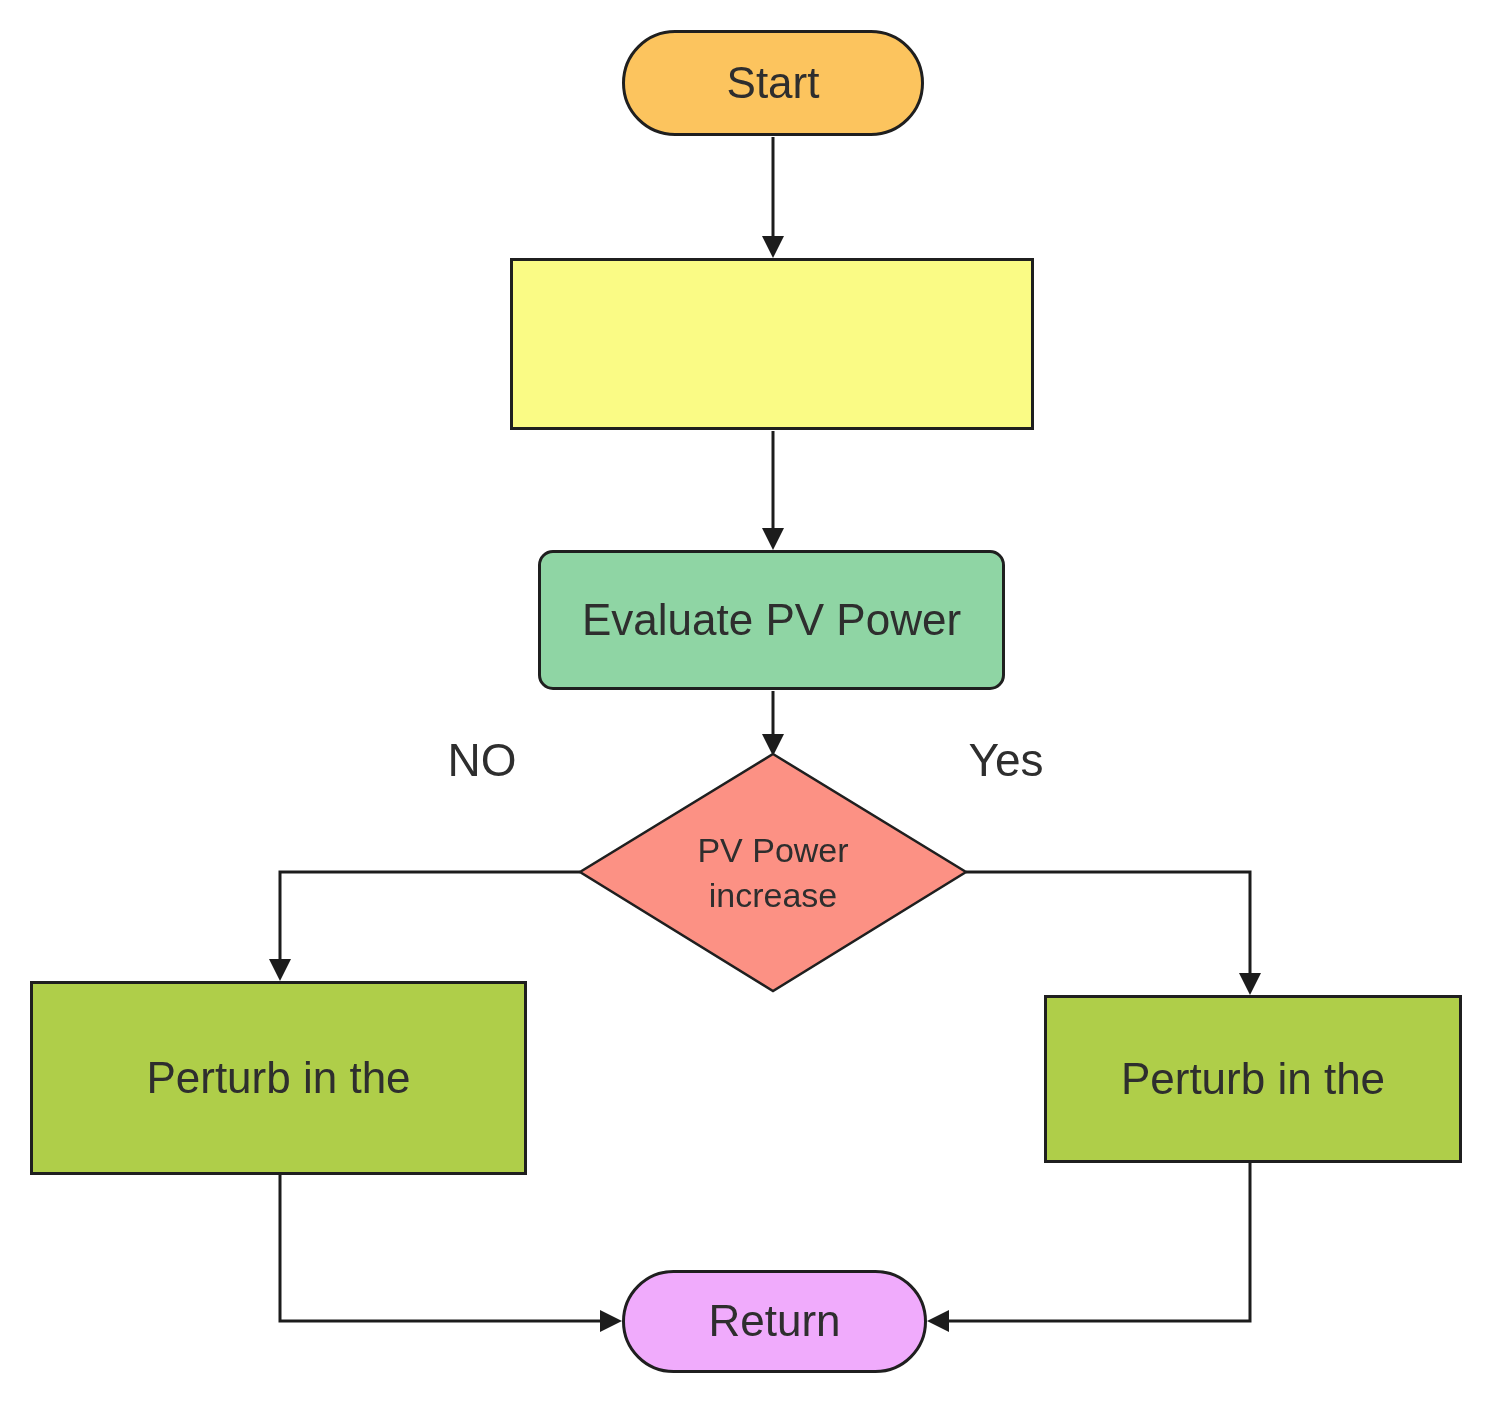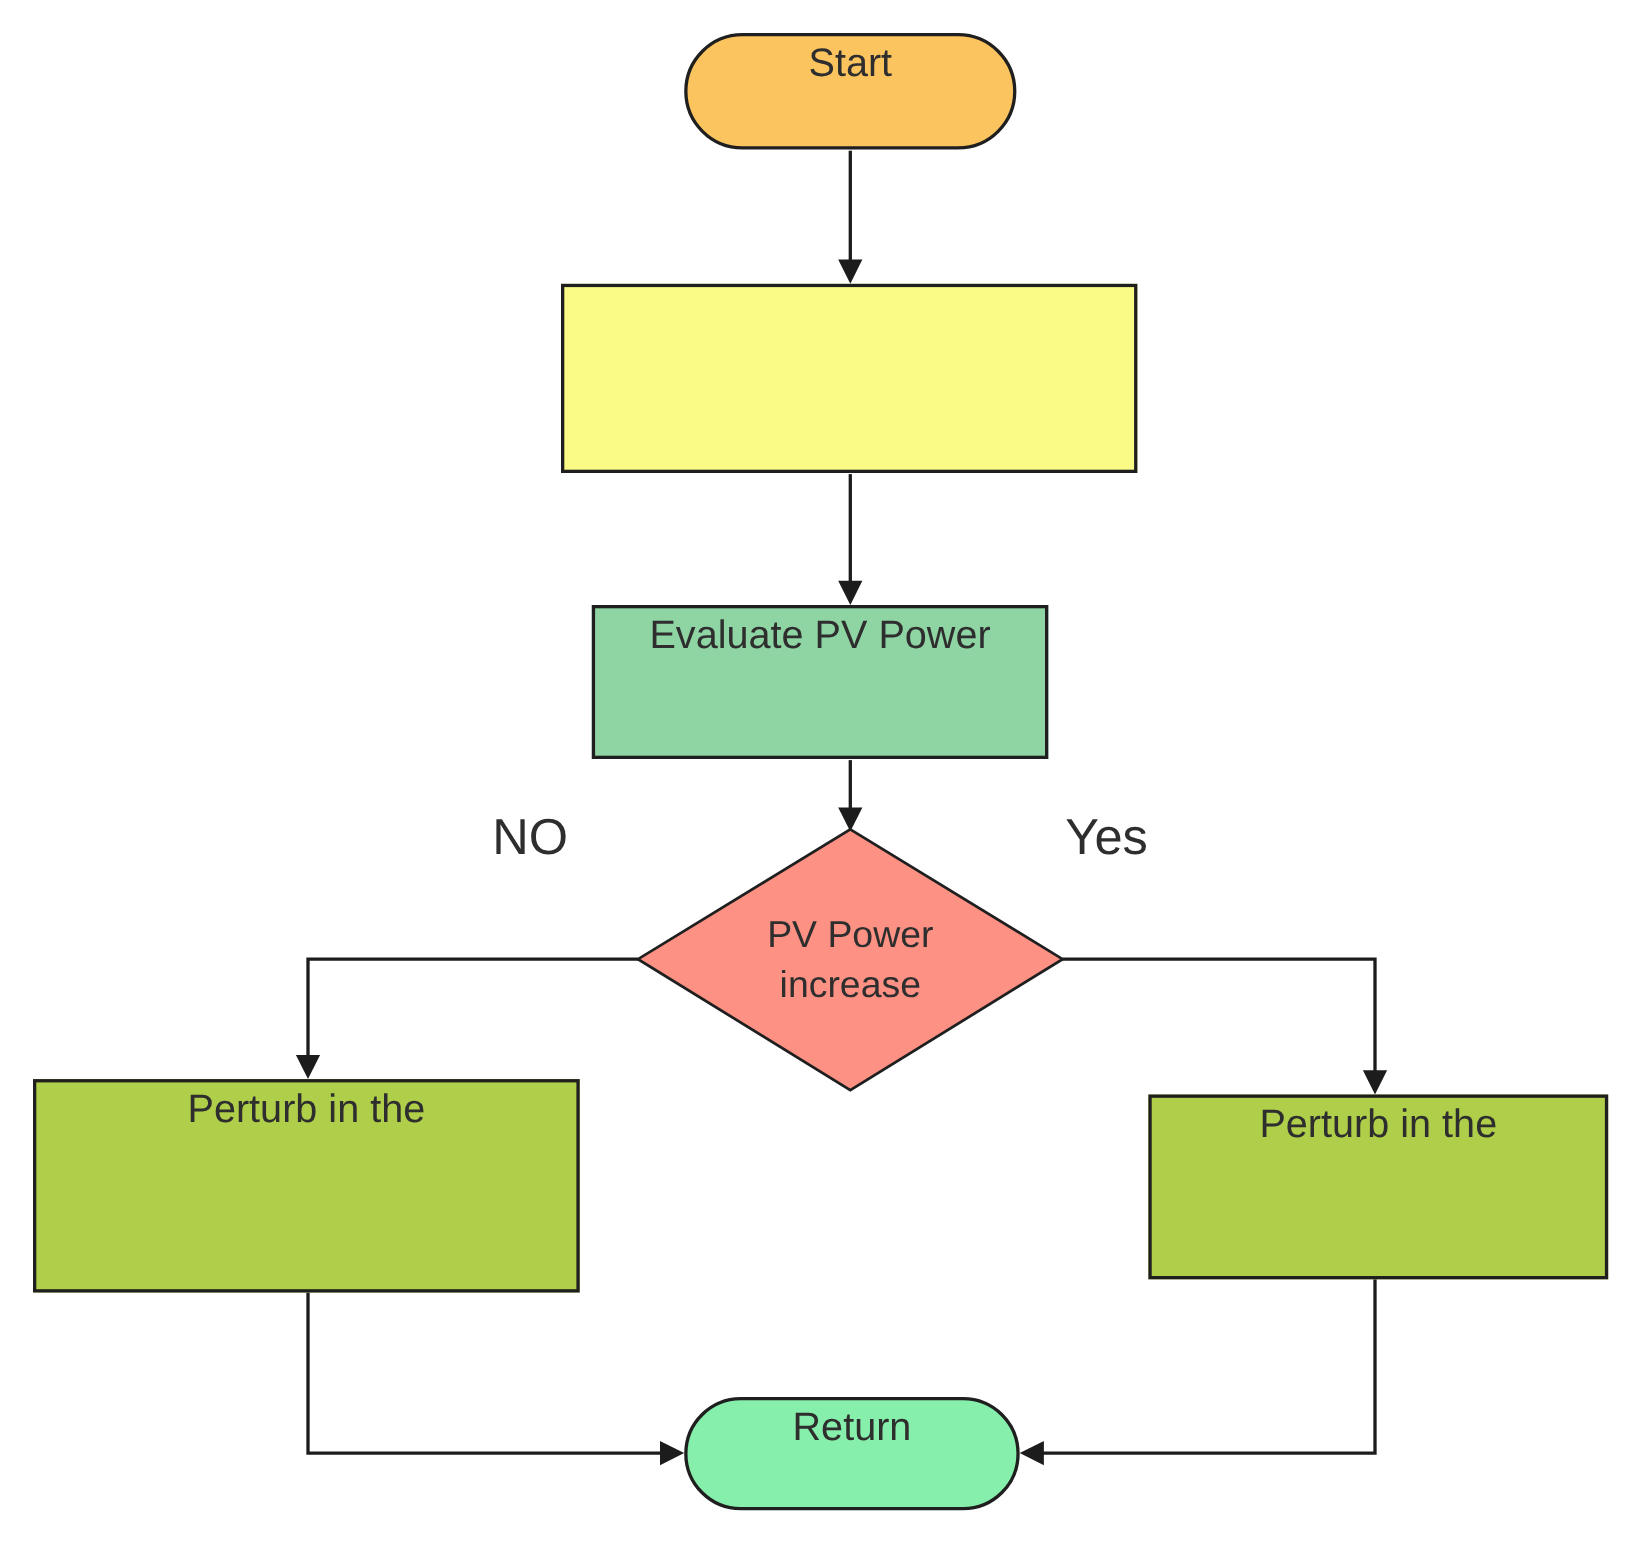--- a/index.html
+++ b/index.html
@@ -17,30 +17,30 @@
     left: 0; top: 0;
     width: 1497px; height: 1405px;
   }
   .node {
     position: absolute;
     box-sizing: border-box;
     border: 3px solid #1f1f1f;
     display: flex;
     flex-direction: column;
     align-items: center;
-    justify-content: flex-start;
+    justify-content: center;
     text-align: center;
-    font-size: 36px;
+    font-size: 44px;
     line-height: 1.32;
     color: #2e2e2e;
   }
   .terminator { border-radius: 60px; }
   .node-start   { left: 622px; top: 30px;   width: 302px; height: 106px; }
   .node-sense   { left: 510px; top: 258px;  width: 524px; height: 172px; }
-  .node-evaluate{ left: 538px; top: 550px;  width: 415px; height: 140px; }
+  .node-evaluate{ left: 538px; top: 550px;  width: 467px; height: 140px; border-radius: 15px; }
   .node-perturb-opposite { left: 30px;   top: 981px; width: 497px; height: 194px; }
   .node-perturb-same     { left: 1044px; top: 995px; width: 418px; height: 168px; }
   .node-return  { left: 622px; top: 1270px; width: 305px; height: 103px; }
   .decision-label {
     position: absolute;
     left: 580px; top: 754px;
     width: 386px; height: 237px;
     display: flex;
     flex-direction: column;
     align-items: center;
@@ -111,17 +111,17 @@
   <div class="edge-label edge-label-yes">Yes</div>
 
   <div class="node node-perturb-opposite" style="background-color: rgb(175, 206, 73);">
     <span class="line-block">Perturb in the</span>
   </div>
 
   <div class="node node-perturb-same" style="background-color: rgb(175, 206, 73);">
     <span class="line-block">Perturb in the</span>
   </div>
 
-  <div class="node terminator node-return" style="background-color: #86efac;">
+  <div class="node terminator node-return" style="background-color: #f0abfc;">
     <span>Return</span>
   </div>
 
 </div>
 
 </body></html>

